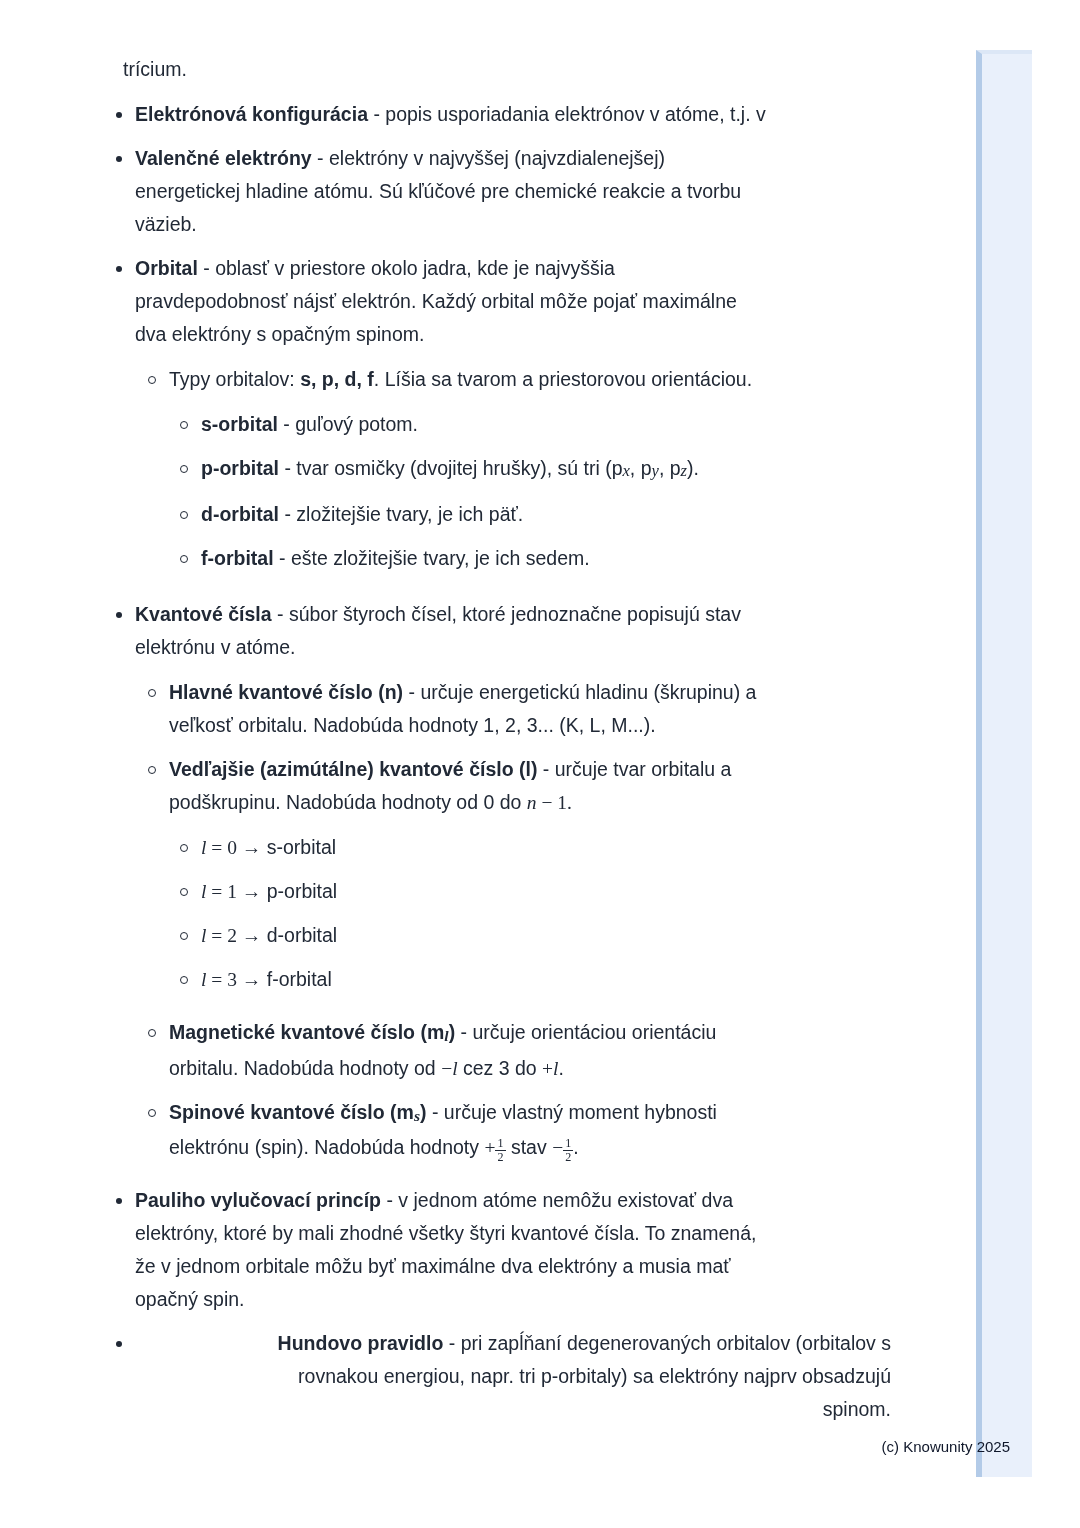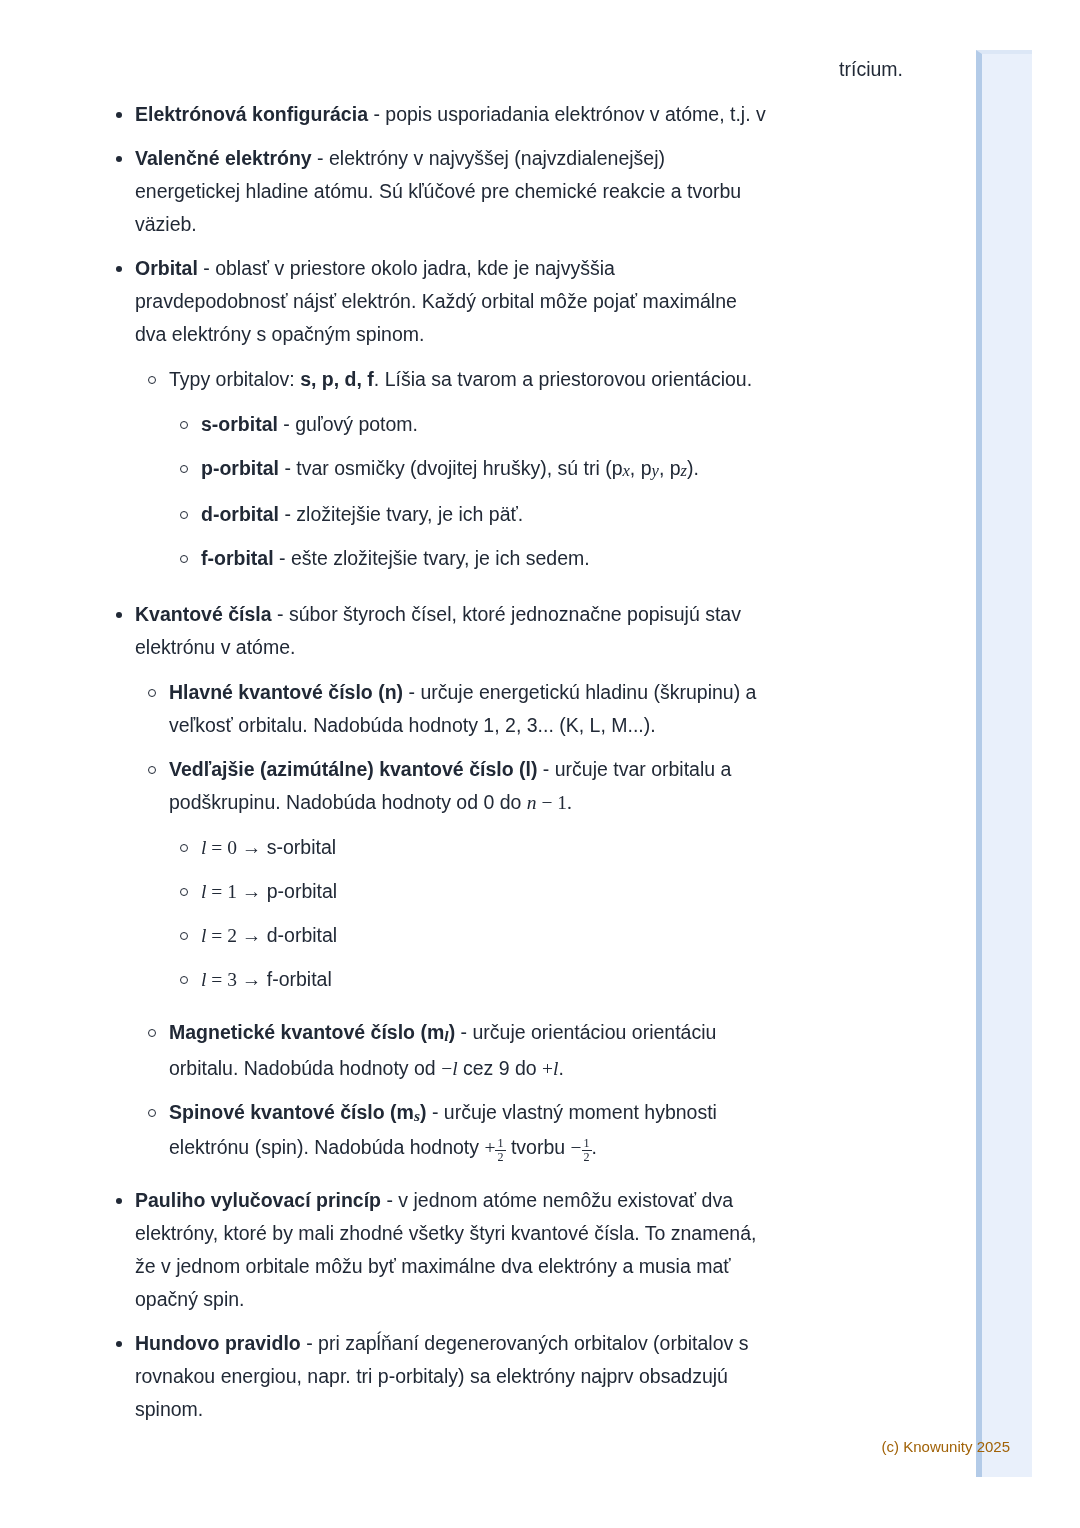--- a/index.html
+++ b/index.html
@@ -1,46 +1,46 @@
 <!DOCTYPE html>
 <html><head>
 <meta charset="utf-8">
 <style>
   html,body{margin:0;padding:0;background:#ffffff;}
   .page{
     position:relative;width:1080px;height:1528px;background:#ffffff;overflow:hidden;
     font-family:"Liberation Sans",sans-serif;color:#212936;
   }
   .content{position:absolute;left:123px;top:53px;width:780px;font-size:19.5px;line-height:33px;}
-  .cont{margin:0 0 9px 0;text-align:right;}
+  .cont{margin:0 0 9px 0;}
   ul{list-style:none;margin:12px;padding:0;}
   li{position:relative;margin:0 0 11px 0;}
   li.gap-lg{margin-bottom:23px;}
   li.gap-md{margin-bottom:20px;}
-  li.gap-0{margin-bottom:0;}
+  li.gap-0{margin-bottom:0;text-align:right;}
   ul.l2{margin-left:34px;}
   ul.l3{margin-left:32px;}
   .ln{display:block;white-space:nowrap;}
   b{font-weight:700;}
   .bullet{position:absolute;display:block;}
   .bullet.disc{left:-19px;top:14px;width:6px;height:6px;border-radius:50%;background:#212936;}
   .bullet.ring{left:-21px;top:13px;width:8px;height:8px;border:1.5px solid #212936;border-radius:50%;box-sizing:border-box;background:#fff;}
   
   .mv{font-family:"Liberation Serif","DejaVu Serif",serif;font-style:italic;}
   .mr{font-family:"Liberation Serif","DejaVu Serif",serif;}
   .mvs{font-family:"Liberation Serif","DejaVu Serif",serif;font-style:italic;font-size:0.85em;vertical-align:-0.06em;}
   .msub{font-family:"Liberation Serif","DejaVu Serif",serif;font-style:italic;font-size:0.8em;vertical-align:-0.1em;}
   .frac{display:inline-block;vertical-align:-0.55em;text-align:center;
         font-family:"Liberation Serif","DejaVu Serif",serif;font-size:0.62em;line-height:1.08;}
   .frac .num{display:block;padding:0 2px;}
   .frac .den{display:block;border-top:1px solid #212936;padding:0 2px;}
   
   .side-bar{position:absolute;right:48px;top:50px;width:56px;height:1427px;box-sizing:border-box;
             background:#e9f0fb;border-left:6px solid #b3cbe8;border-top:4px solid #dce7f6;z-index:1;}
-  .footer{position:absolute;right:70px;top:1436px;font-size:15px;line-height:22px;color:#a16207;z-index:2;}
+  .footer{position:absolute;right:70px;top:1436px;font-size:15px;line-height:22px;color:#0f172a;z-index:2;}
 </style>
 </head>
 <body>
 
 <div class="page">
 
   <div class="side-bar"></div>
   <div class="footer">(c) Knowunity 2025</div>
 
   <div class="content">
@@ -128,27 +128,27 @@
               <li class="gap-md">
                 <span class="bullet ring"></span>
                 <span class="ln"><span class="mv">l</span><span class="mr"> = 3 </span><span>→</span><span> f-orbital</span></span>
               </li>
             </ul>
           </li>
 
           <li>
             <span class="bullet ring"></span>
             <span class="ln"><b>Magnetické kvantové číslo (m</b><b class="msub">l</b><b>)</b><span> - určuje orientáciou orientáciu</span></span>
-            <span class="ln"><span>orbitalu. Nadobúda hodnoty od </span><span class="mr">−</span><span class="mv">l</span><span> cez 9 do </span><span class="mr">+</span><span class="mv">l</span><span>.</span></span>
+            <span class="ln"><span>orbitalu. Nadobúda hodnoty od </span><span class="mr">−</span><span class="mv">l</span><span> cez 3 do </span><span class="mr">+</span><span class="mv">l</span><span>.</span></span>
           </li>
 
           <li class="gap-md">
             <span class="bullet ring"></span>
             <span class="ln"><b>Spinové kvantové číslo (m</b><b class="msub">s</b><b>)</b><span> - určuje vlastný moment hybnosti</span></span>
-            <span class="ln"><span>elektrónu (spin). Nadobúda hodnoty </span><span class="mr">+</span><span class="frac"><span class="num">1</span><span class="den">2</span></span><span> tvorbu </span><span class="mr">−</span><span class="frac"><span class="num">1</span><span class="den">2</span></span><span>.</span></span>
+            <span class="ln"><span>elektrónu (spin). Nadobúda hodnoty </span><span class="mr">+</span><span class="frac"><span class="num">1</span><span class="den">2</span></span><span> stav </span><span class="mr">−</span><span class="frac"><span class="num">1</span><span class="den">2</span></span><span>.</span></span>
           </li>
         </ul>
       </li>
 
       <li>
         <span class="bullet disc"></span>
         <span class="ln"><b>Pauliho vylučovací princíp</b><span> - v jednom atóme nemôžu existovať dva</span></span>
         <span class="ln">elektróny, ktoré by mali zhodné všetky štyri kvantové čísla. To znamená,</span>
         <span class="ln">že v jednom orbitale môžu byť maximálne dva elektróny a musia mať</span>
         <span class="ln">opačný spin.</span>

